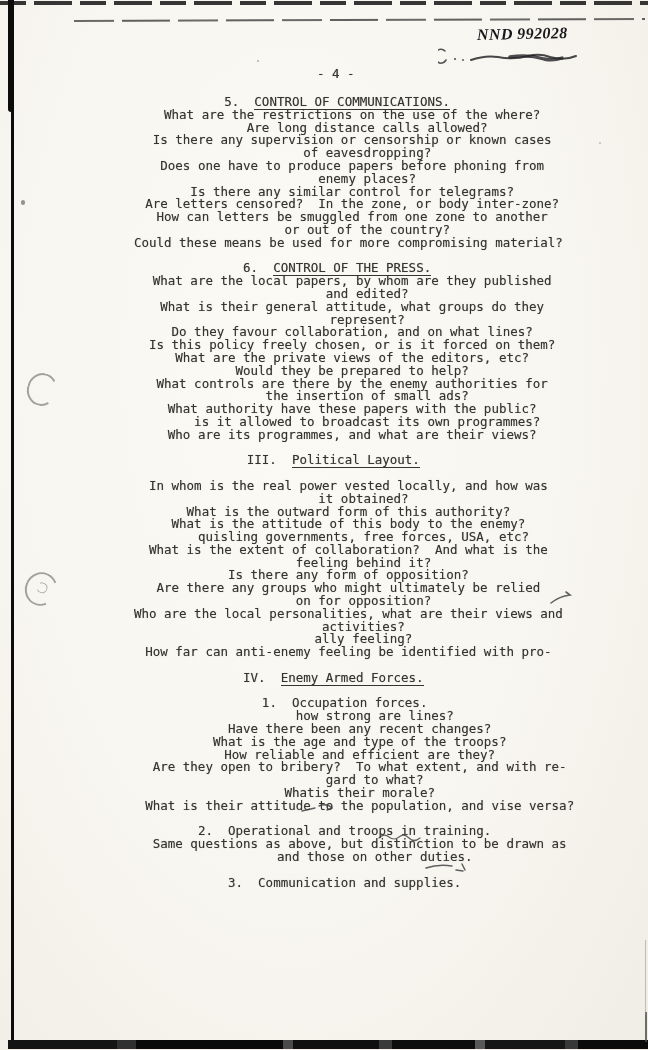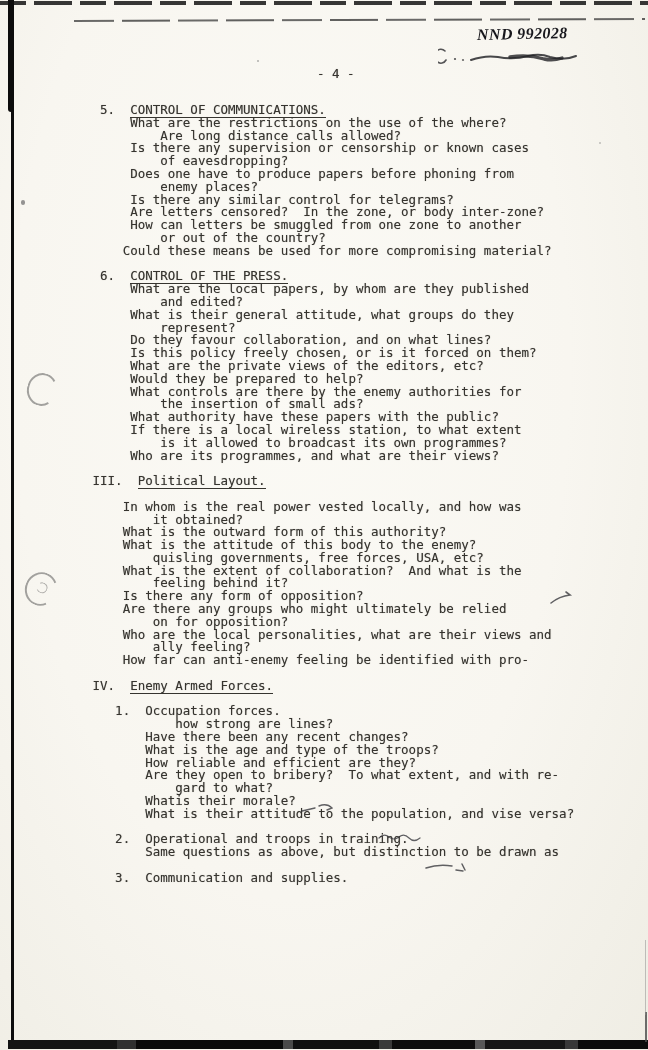--- a/index.html
+++ b/index.html
@@ -21,22 +21,22 @@
   .edge-right{position:absolute;right:1px;top:1012px;width:2px;height:30px;background:#4a4a4a;opacity:.8;}
   .edge-right2{position:absolute;right:2px;top:940px;width:1.5px;height:75px;background:#8a8a8a;opacity:.5;}
 
   .stamp{position:absolute;left:477px;top:25px;font-family:"Liberation Serif",serif;
     font-weight:bold;font-style:italic;font-size:16px;letter-spacing:.4px;
     color:var(--stampink,#17171c);transform:rotate(-1.2deg);}
   .squiggle{position:absolute;left:438px;top:42px;}
   .pagenum{position:absolute;left:317px;top:66px;font-size:12.5px;color:var(--ink,#36342f);
     text-shadow:0 0 .8px rgba(56,54,49,.5);}
 
-  .textcol{position:absolute;left:85px;top:104px;font-size:12.5px;line-height:12.8px;
-    color:var(--ink,#36342f);text-shadow:0 0 .8px rgba(56,54,49,.45);}
+  .textcol{position:absolute;left:85px;top:96px;font-size:12.5px;line-height:12.8px;
+    color:var(--ink,#36342f);text-shadow:0 0 .8px rgba(56,54,49,.45);text-align:center;}
   .tline{white-space:pre;height:12.8px;}
   .u{border-bottom:1.2px solid currentColor;}
 
   .circle-mark{position:absolute;border:2px solid #4e4e4e;border-radius:50%;opacity:.5;}
   .c1{left:27px;top:373px;width:26px;height:29px;border-right-color:transparent;transform:rotate(16deg);}
   .c2{left:25px;top:572px;width:28px;height:30px;border-right-color:transparent;transform:rotate(24deg);}
   .c2::after{content:"";position:absolute;left:9px;top:8px;width:9px;height:9px;
     border:1.5px solid #4e4e4e;border-radius:50%;border-left-color:transparent;opacity:.85;}
   .pen{position:absolute;opacity:.8;}
   .speck{position:absolute;background:#6a6a6a;border-radius:2px;opacity:.7;}
@@ -87,54 +87,55 @@
       <div class="tline"><span>          and edited?</span></div>
       <div class="tline"><span>      What is their general attitude, what groups do they</span></div>
       <div class="tline"><span>          represent?</span></div>
       <div class="tline"><span>      Do they favour collaboration, and on what lines?</span></div>
       <div class="tline"><span>      Is this policy freely chosen, or is it forced on them?</span></div>
       <div class="tline"><span>      What are the private views of the editors, etc?</span></div>
       <div class="tline"><span>      Would they be prepared to help?</span></div>
       <div class="tline"><span>      What controls are there by the enemy authorities for</span></div>
       <div class="tline"><span>          the insertion of small ads?</span></div>
       <div class="tline"><span>      What authority have these papers with the public?</span></div>
-      <div class="tline"><span>      If there is a local wireless station, to what extent</span></div>
       <div class="tline"><span>          is it allowed to broadcast its own programmes?</span></div>
       <div class="tline"><span>      Who are its programmes, and what are their views?</span></div>
       <div class="tline"><span> </span></div>
       <div class="tline"><span> III.  </span><span class="u">Political Layout.</span></div>
       <div class="tline"><span> </span></div>
       <div class="tline"><span>     In whom is the real power vested locally, and how was</span></div>
       <div class="tline"><span>         it obtained?</span></div>
       <div class="tline"><span>     What is the outward form of this authority?</span></div>
       <div class="tline"><span>     What is the attitude of this body to the enemy?</span></div>
       <div class="tline"><span>         quisling governments, free forces, USA, etc?</span></div>
       <div class="tline"><span>     What is the extent of collaboration?  And what is the</span></div>
       <div class="tline"><span>         feeling behind it?</span></div>
       <div class="tline"><span>     Is there any form of opposition?</span></div>
       <div class="tline"><span>     Are there any groups who might ultimately be relied</span></div>
       <div class="tline"><span>         on for opposition?</span></div>
       <div class="tline"><span>     Who are the local personalities, what are their views and</span></div>
+      <div class="tline"><span>         activities?</span></div>
       <div class="tline"><span>         ally feeling?</span></div>
       <div class="tline"><span>     How far can anti-enemy feeling be identified with pro-</span></div>
       <div class="tline"><span> </span></div>
       <div class="tline"><span> IV.  </span><span class="u">Enemy Armed Forces.</span></div>
       <div class="tline"><span> </span></div>
       <div class="tline"><span>    1.  Occupation forces.</span></div>
       <div class="tline"><span>            how strong are lines?</span></div>
       <div class="tline"><span>        Have there been any recent changes?</span></div>
       <div class="tline"><span>        What is the age and type of the troops?</span></div>
       <div class="tline"><span>        How reliable and efficient are they?</span></div>
       <div class="tline"><span>        Are they open to bribery?  To what extent, and with re-</span></div>
       <div class="tline"><span>            gard to what?</span></div>
       <div class="tline"><span>        Whatis their morale?</span></div>
       <div class="tline"><span>        What is their attitude to the population, and vise versa?</span></div>
       <div class="tline"><span> </span></div>
       <div class="tline"><span>    2.  Operational and troops in training.</span></div>
       <div class="tline"><span>        Same questions as above, but distinction to be drawn as</span></div>
+      <div class="tline"><span>            and those on other duties.</span></div>
       <div class="tline"><span> </span></div>
       <div class="tline"><span>    3.  Communication and supplies.</span></div>
     </div>
 
   <div class="circle-mark c1"></div>
   <div class="circle-mark c2"></div>
 
   <svg class="pen" style="left:548px;top:590px;" width="26" height="16" viewBox="0 0 26 16">
     <path d="M3,13 C8,9 14,6 22,5 l-4,-3" fill="none" stroke="#3b3b40" stroke-width="1.6" stroke-linecap="round"></path>
   </svg>

